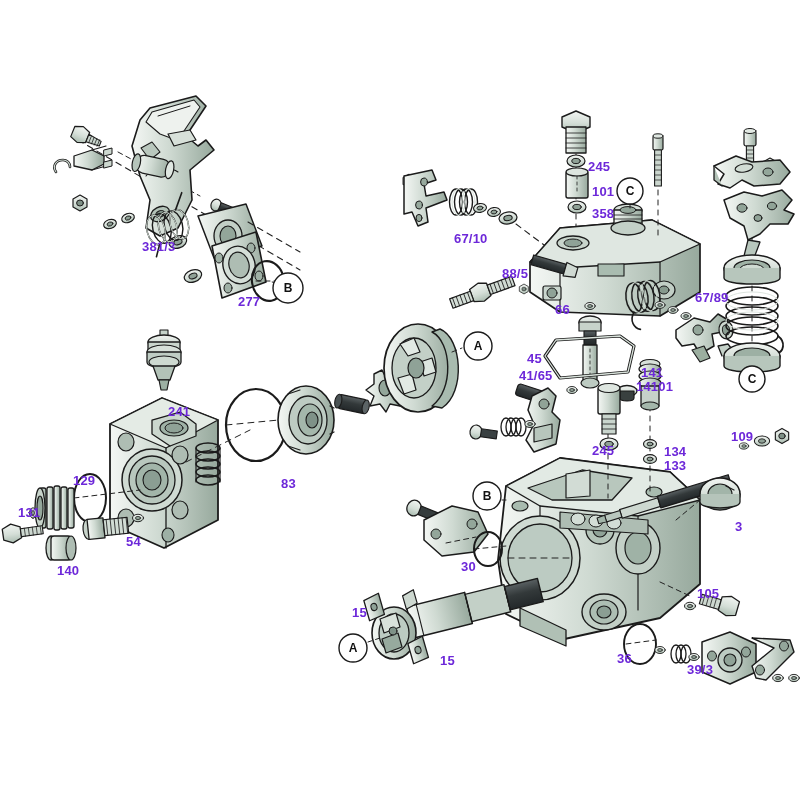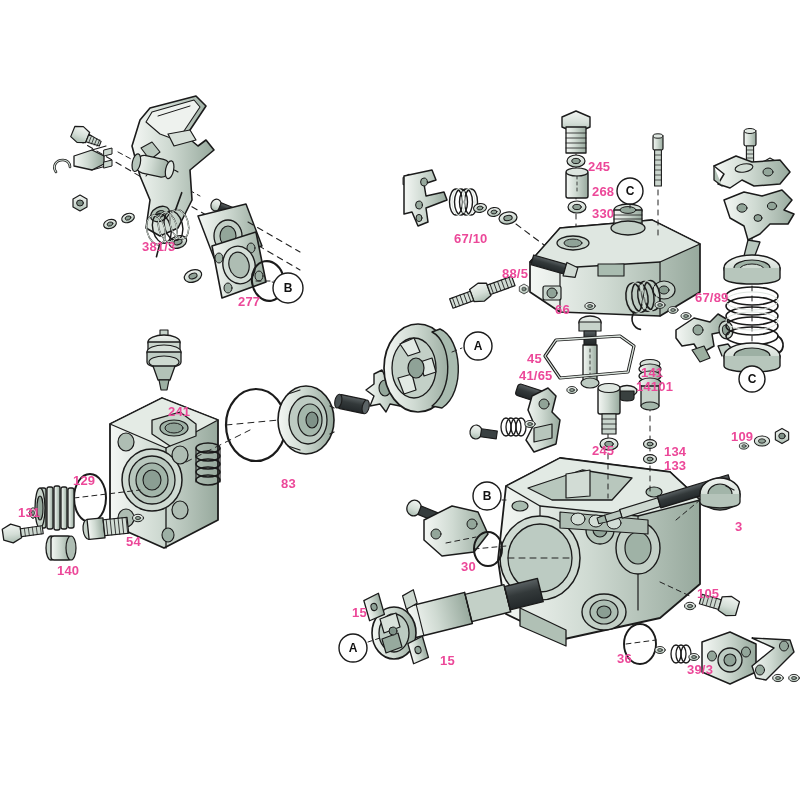--- a/index.html
+++ b/index.html
@@ -7,21 +7,21 @@
   body{font-family:"Liberation Sans",sans-serif;}
   #stage{
     position:relative;width:800px;height:800px;background:#fff;overflow:hidden;
   }
   #art{position:absolute;left:0;top:0;width:800px;height:800px;}
   .lbl{
     position:absolute;
     font-family:"Liberation Sans",sans-serif;
     font-size:13px;
     font-weight:700;
-    color:#ec4899;
+    color:#6d28d9;
     letter-spacing:0.2px;
     white-space:nowrap;
     line-height:1.05;
     user-select:none;
   }
   .ctxt{
     position:absolute;
     font-family:"Liberation Sans",sans-serif;
     font-size:12px;
     font-weight:700;
@@ -739,22 +739,22 @@
         <circle cx="353" cy="648" r="14"></circle>
       </g>
     </g>
   </svg>
 
   <div id="labels">
       <div class="lbl" style="left: 142px; top: 240px;">381/3</div>
       <div class="lbl" style="left: 238px; top: 295px;">277</div>
       <div class="lbl" style="left: 454px; top: 232px;">67/10</div>
       <div class="lbl" style="left: 588px; top: 160px;">245</div>
-      <div class="lbl" style="left: 592px; top: 185px;">268</div>
-      <div class="lbl" style="left: 592px; top: 207px;">330</div>
+      <div class="lbl" style="left: 592px; top: 185px;">101</div>
+      <div class="lbl" style="left: 592px; top: 207px;">358</div>
       <div class="lbl" style="left: 502px; top: 267px;">88/5</div>
       <div class="lbl" style="left: 545px; top: 303px; margin-left: 10px;">66</div>
       <div class="lbl" style="left: 663px; top: 291px; margin-left: 32px;">67/89</div>
       <div class="lbl" style="left: 527px; top: 352px;">45</div>
       <div class="lbl" style="left: 519px; top: 369px;">41/65</div>
       <div class="lbl" style="left: 641px; top: 366px;">141</div>
       <div class="lbl" style="left: 636px; top: 380px;">14101</div>
       <div class="lbl" style="left: 168px; top: 405px;">241</div>
       <div class="lbl" style="left: 73px; top: 474px;">129</div>
       <div class="lbl" style="left: 18px; top: 506px;">131</div>

